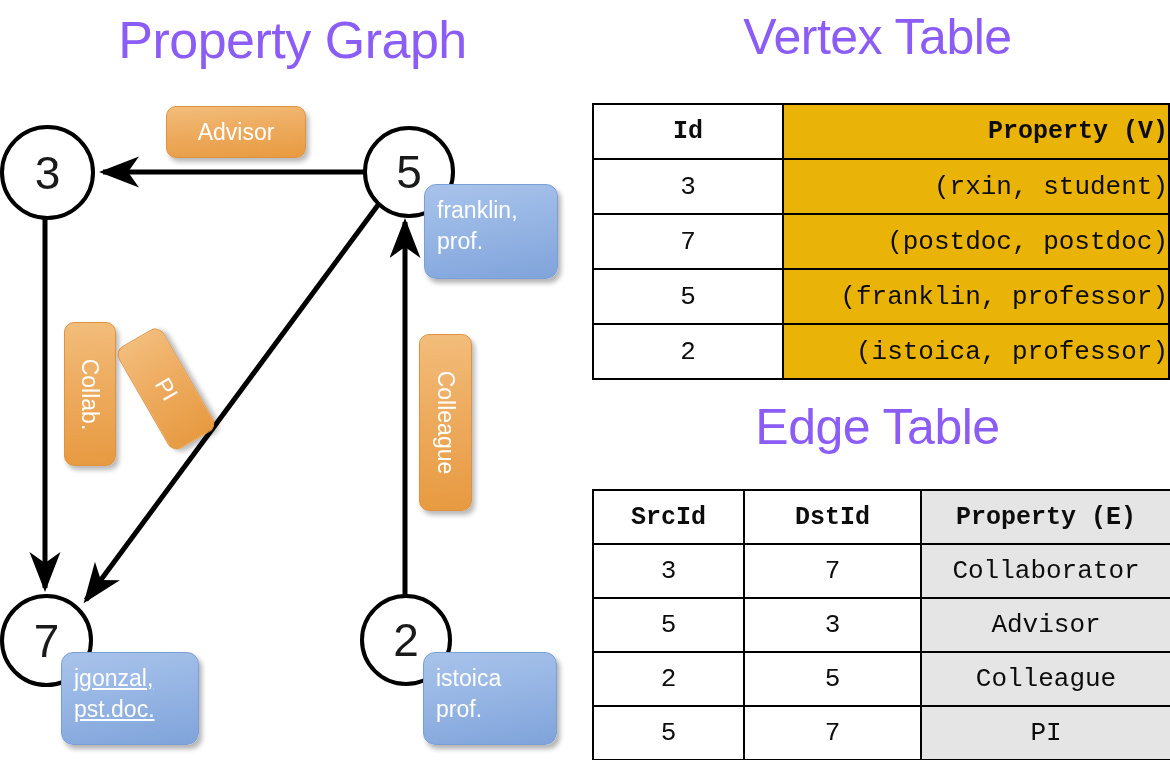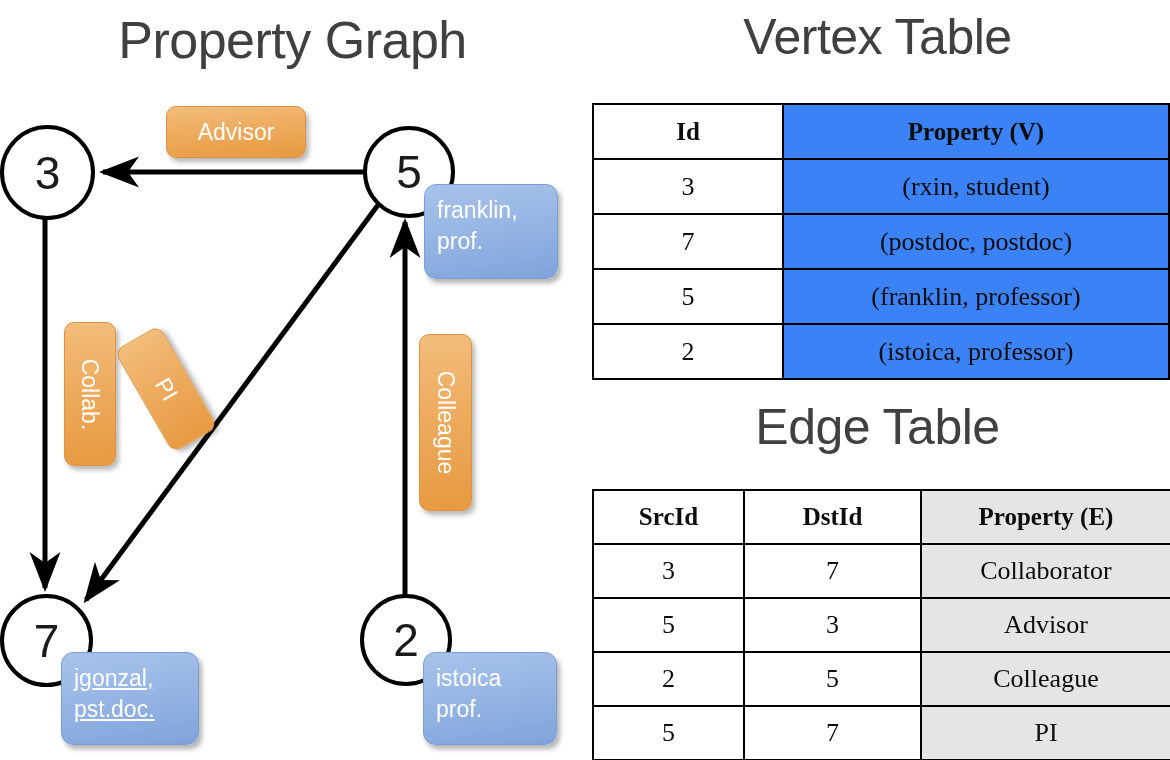--- a/index.html
+++ b/index.html
@@ -15,21 +15,21 @@
     overflow: hidden;
     font-family: "Liberation Sans", sans-serif;
     color: #000000;
   }
 
   
   .panel-title {
     position: absolute;
     font-family: "Liberation Sans", sans-serif;
     font-weight: 300;
-    color: #404040;
+    color: #8b5cf6;
     letter-spacing: -0.5px;
     white-space: nowrap;
   }
   #graph-title  { left: 0;   top: 10px;  width: 585px; text-align: center; font-size: 52px; }
   #vertex-title { left: 585px; top: 8px;  width: 585px; text-align: center; font-size: 50px; }
   #edge-title   { left: 585px; top: 398px; width: 585px; text-align: center; font-size: 50px; }
 
   
   #graph-area {
     position: absolute;
@@ -88,39 +88,39 @@
     justify-content: center;
   }
   .elabel span { white-space: nowrap; display: block; }
   .rot90  span { transform: rotate(90deg); }
 
   
   table.dt {
     position: absolute;
     border-collapse: collapse;
     table-layout: fixed;
-    font-family: Liberation Serif, serif;
+    font-family: Liberation Mono, monospace;
     padding-left: 32px;
   }
   table.dt td, table.dt th {
     border: 2px solid #000000;
     text-align: center;
     font-weight: 300;
     color: #0d0d0d;
     padding: 0;
   }
   table.dt th {
     font-weight: bold;
     font-size: 25px;
   }
   table.dt td { font-size: 26px; }
 
   #vertex-table { left: 592px; top: 103px; width: 576px; }
   #vertex-table th, #vertex-table td { height: 53px; }
-  #vertex-table .prop { background: #3b82f6; }
+  #vertex-table .prop { background: #eab308; text-align: right; }
 
   #edge-table { left: 592px; top: 489px; width: 578px; }
   #edge-table th, #edge-table td { height: 52px; }
   #edge-table .prop { background: #e5e5e5; margin-left: 16px; }
 </style>
 </head>
 <body>
 
 <div id="graph-area">
 

